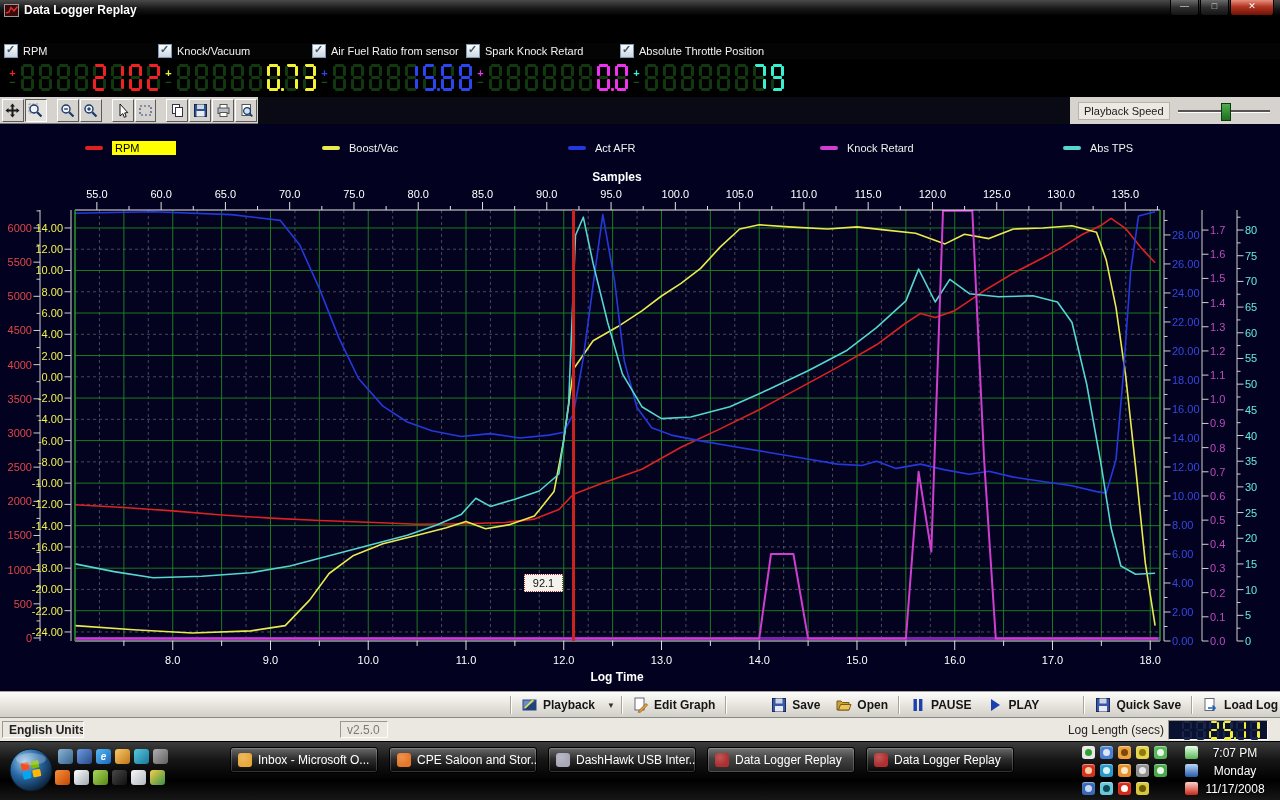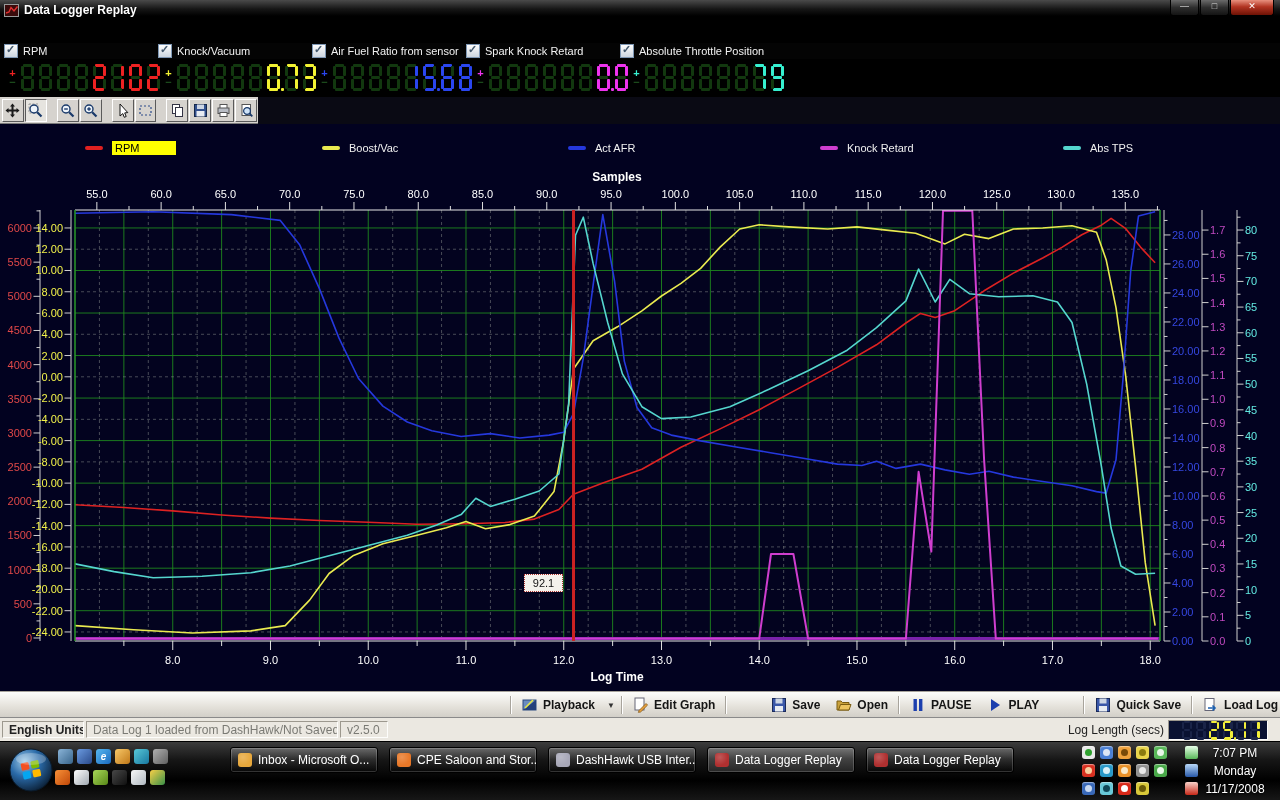--- a/index.html
+++ b/index.html
@@ -582,20 +582,27 @@
           </svg>
         </div>
         <div class="tbtn">
           <svg width="15" height="15" viewBox="0 0 15 15">
             <rect x="3" y="1.5" width="8.5" height="11" fill="#fff" stroke="#555"></rect>
             <circle cx="8" cy="8" r="3.4" fill="rgba(160,200,240,.5)" stroke="#1a3a6a" stroke-width="1.2"></circle>
             <line x1="10.4" y1="10.4" x2="13.3" y2="13.3" stroke="#1a3a6a" stroke-width="1.8"></line>
           </svg>
         </div>
       </div>
+    <div id="tb-right">
+      <span id="playback-label">Playback Speed</span>
+      <div id="playback-slider">
+        <div id="playback-track"></div>
+        <div id="playback-thumb"></div>
+      </div>
+    </div>
   </div>
 
   <div id="chartarea">
     <svg id="chart-svg" width="1280" height="567" viewBox="0 0 1280 567">
         <defs>
           <clipPath id="plotclip">
             <rect x="75" y="86" width="1085" height="431"></rect>
           </clipPath>
         </defs>
         <rect x="75" y="86" width="1085" height="431" fill="#03031f"></rect>
@@ -1080,21 +1087,20 @@
             <rect x="2" y="1.5" width="9" height="12" fill="#fff" stroke="#667"></rect>
             <path d="M5 11 H12 M9.5 8.5 L12 11 L9.5 13.5" stroke="#1c5fae" stroke-width="1.6" fill="none"></path>
           </svg>
           <span>Load Log from DashHawk</span>
         </div>
       </div>
   </div>
 
   <div id="statusbar">
     <div class="scell" id="scell-units">English Units</div>
-    <div class="scell" id="scell-message">Data Log 1 loaded from DashHawk/Not Saved</div>
     <div class="scell" id="scell-version">v2.5.0</div>
     <span id="loglen-label">Log Length (secs)</span>
     <div id="loglen-display">
         <div class="d7cell small">
           <div class="sg a" style="background: rgb(26, 36, 72);"></div>
           <div class="sg b" style="background: rgb(26, 36, 72);"></div>
           <div class="sg c" style="background: rgb(26, 36, 72);"></div>
           <div class="sg d" style="background: rgb(26, 36, 72);"></div>
           <div class="sg e" style="background: rgb(26, 36, 72);"></div>
           <div class="sg f" style="background: rgb(26, 36, 72);"></div>

